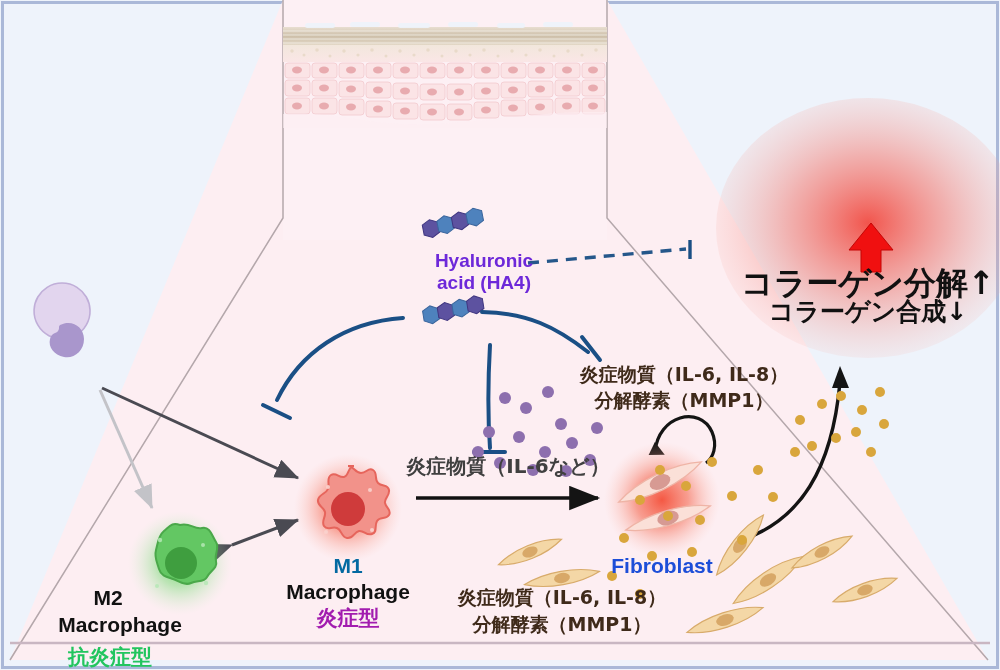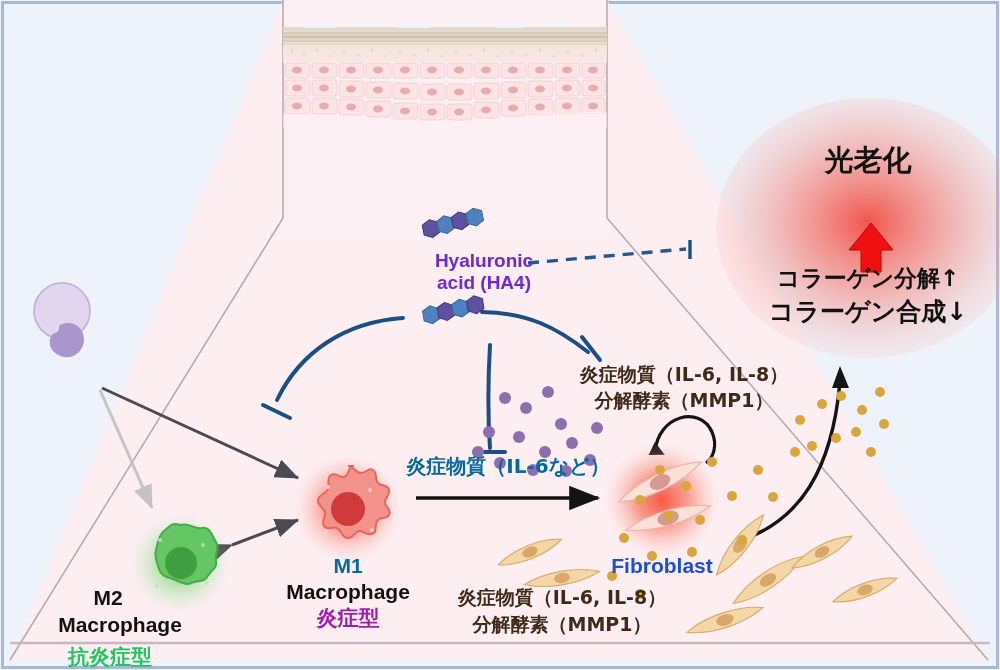--- a/index.html
+++ b/index.html
@@ -371,29 +371,28 @@
         <circle cx="742" cy="540" r="5" fill="#d9a63c"></circle>
         <circle cx="692" cy="552" r="5" fill="#d9a63c"></circle>
         <circle cx="612" cy="576" r="5" fill="#d9a63c"></circle>
         <circle cx="640" cy="594" r="5" fill="#d9a63c"></circle>
       </g>
   </svg>
 
   <div class="lbl en ctr" style="left:460px;top:250px;font-size:19px;color:#6d28d9;margin-left:24px;">Hyaluronic
 acid (HA4)</div>
 
-  <div class="lbl jp ctr" style="left:868px;top:143px;font-size:29px;color:#111;">光老化</div>
-
-  <div class="lbl jp ctr" style="left:868px;top:265px;font-size:23px;color:#111;">コラーゲン分解↑</div>
+
+  <div class="lbl jp ctr" style="left:868px;top:265px;font-size:32px;color:#111;">コラーゲン分解↑</div>
   <div class="lbl jp ctr" style="left:868px;top:297px;font-size:25px;color:#111;">コラーゲン合成↓</div>
 
   <div class="lbl jp ctr" style="left:684px;top:363px;font-size:19px;color:#3f2a1a;">炎症物質（IL-6, IL-8）</div>
   <div class="lbl jp ctr" style="left:684px;top:389px;font-size:19px;color:#3f2a1a;">分解酵素（MMP1）</div>
 
-  <div class="lbl jp ctr" style="left:508px;top:455px;font-size:20px;color:#0369a1;">炎症物質（IL-6など）</div>
+  <div class="lbl jp ctr" style="left:508px;top:455px;font-size:20px;color:#404040;">炎症物質（IL-6など）</div>
 
   <div class="lbl en ctr" style="left:662px;top:554px;font-size:21px;color:#1d4ed8;">Fibroblast</div>
 
   <div class="lbl jp ctr" style="left:562px;top:586px;font-size:19px;color:#3f2a1a;">炎症物質（IL-6, IL-8）</div>
   <div class="lbl jp ctr" style="left:562px;top:613px;font-size:19px;color:#3f2a1a;">分解酵素（MMP1）</div>
 
   <div class="lbl en ctr" style="left:348px;top:554px;font-size:21px;color:#0369a1;">M1</div>
   <div class="lbl en ctr" style="left:348px;top:580px;font-size:21px;color:#111;">Macrophage</div>
   <div class="lbl jp ctr" style="left:348px;top:606px;font-size:21px;color:#a21caf;">炎症型</div>
 

